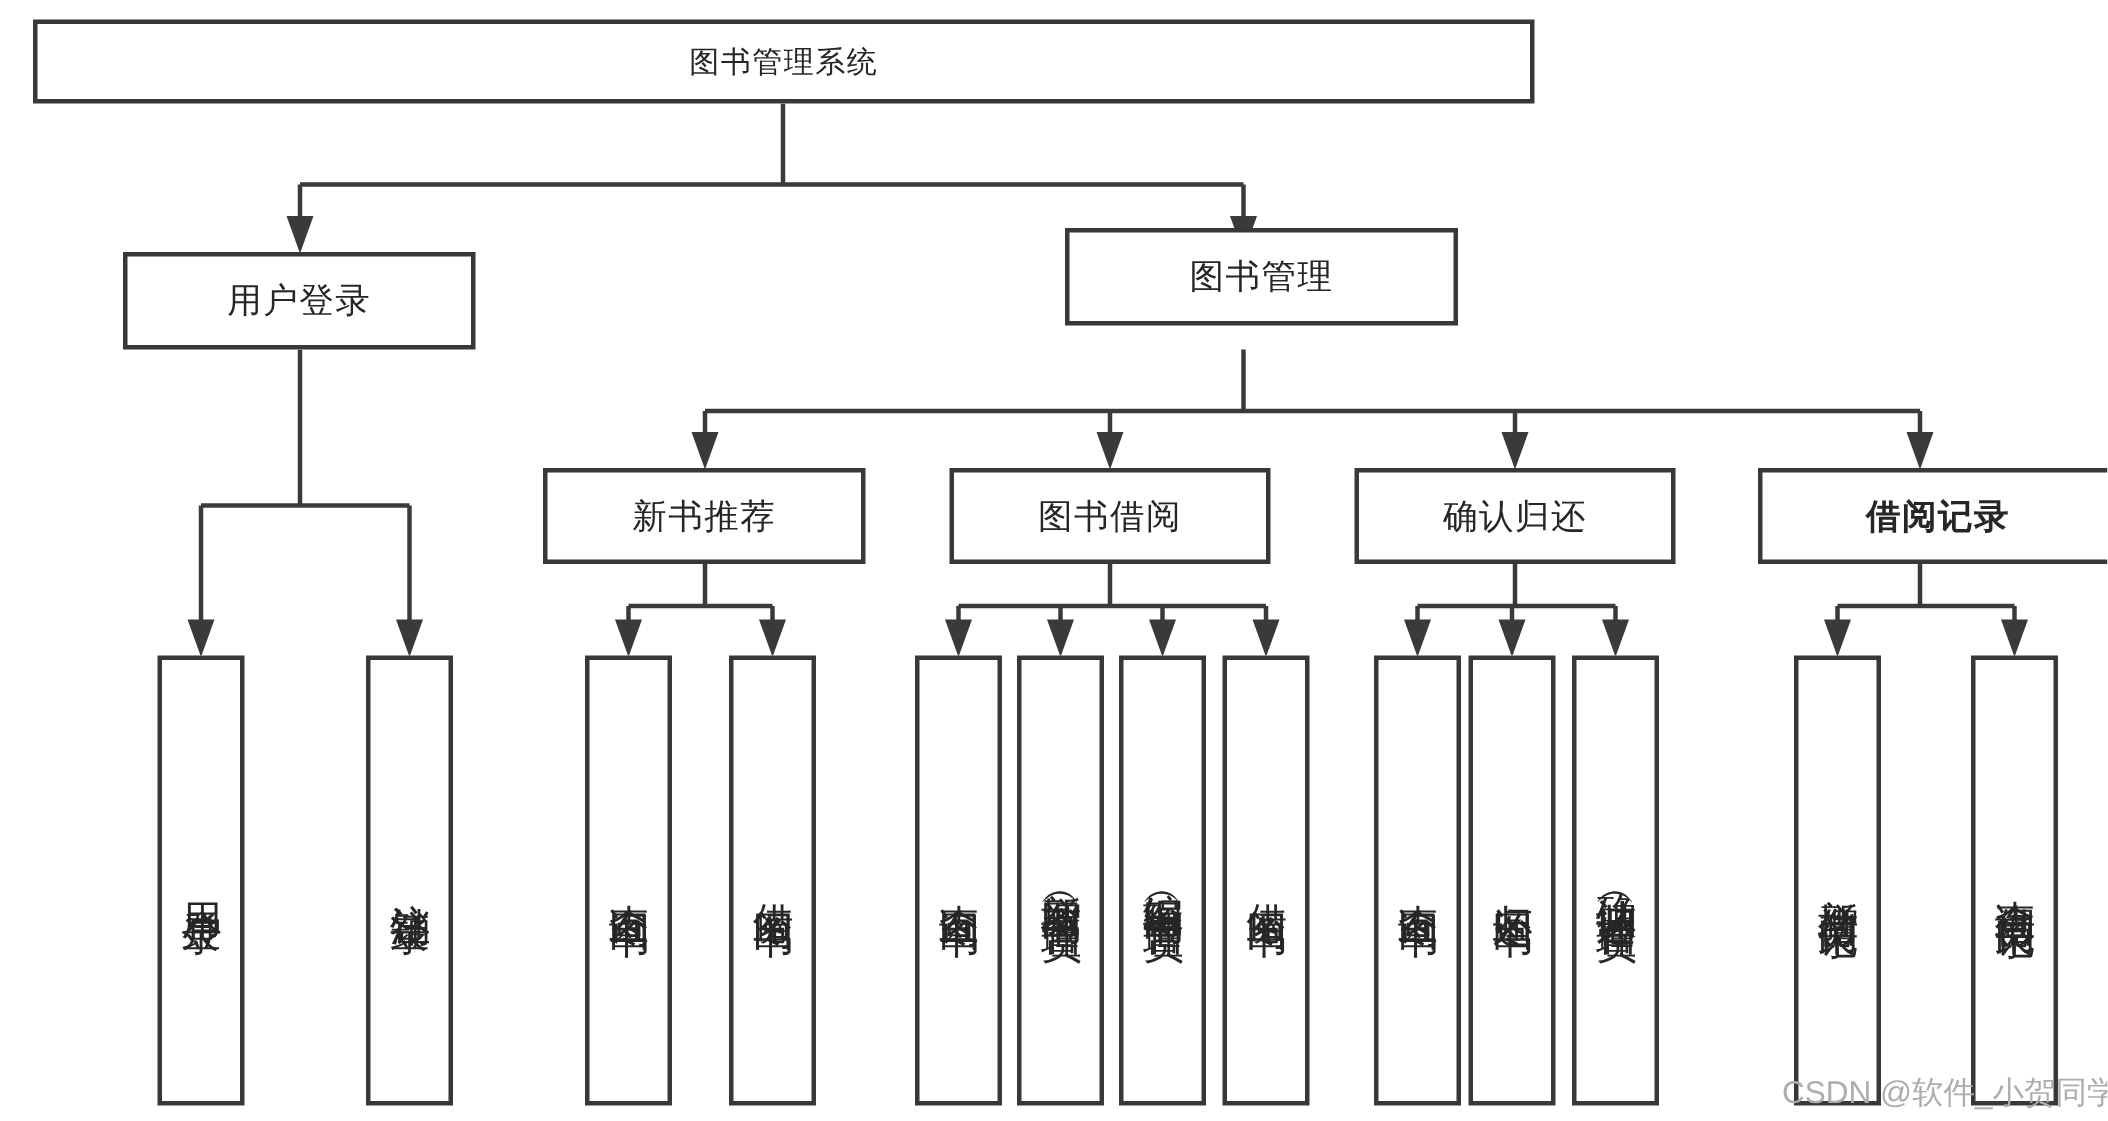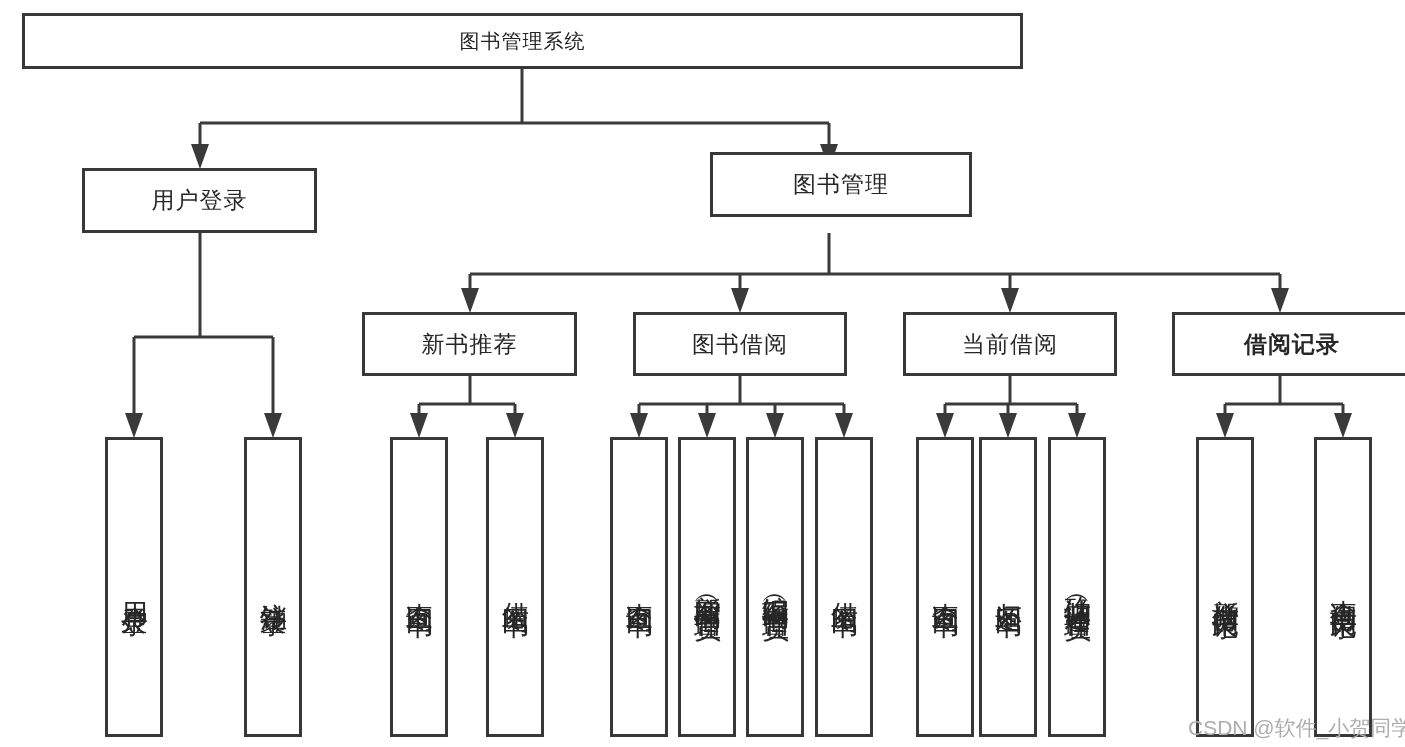--- a/index.html
+++ b/index.html
@@ -161,21 +161,21 @@
     <span>图书管理</span>
   </div>
 
   <div class="node" style="left:633px; top:312px; width:214px; height:64px;">
     <span>图书借阅</span>
   </div>
   <div class="node" style="left:362px; top:312px; width:215px; height:64px;">
     <span>新书推荐</span>
   </div>
   <div class="node" style="left:903px; top:312px; width:214px; height:64px;">
-    <span>当前借阅</span>
+    <span>确认归还</span>
   </div>
   <div class="node" style="left:1172px; top:312px; width:240px; height:64px;font-weight:bold;">
     <span>借阅记录</span>
   </div>
 
   <div class="leaf" style="left:105px;">
     <span class="vtext">用户登录</span>
   </div>
   <div class="leaf" style="left:244px;">
     <span class="vtext">注销登录</span>

